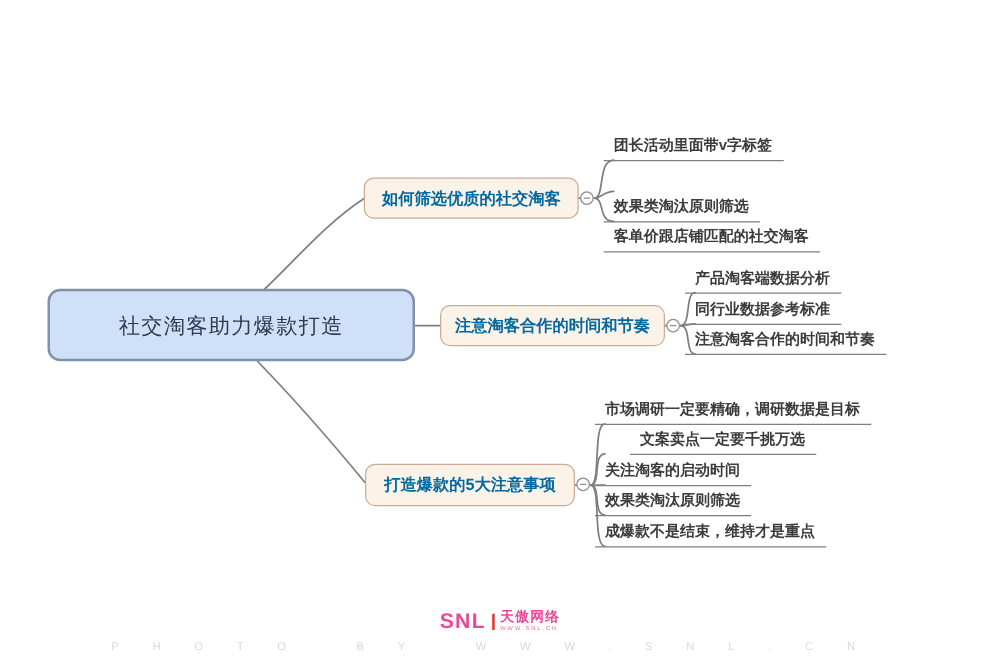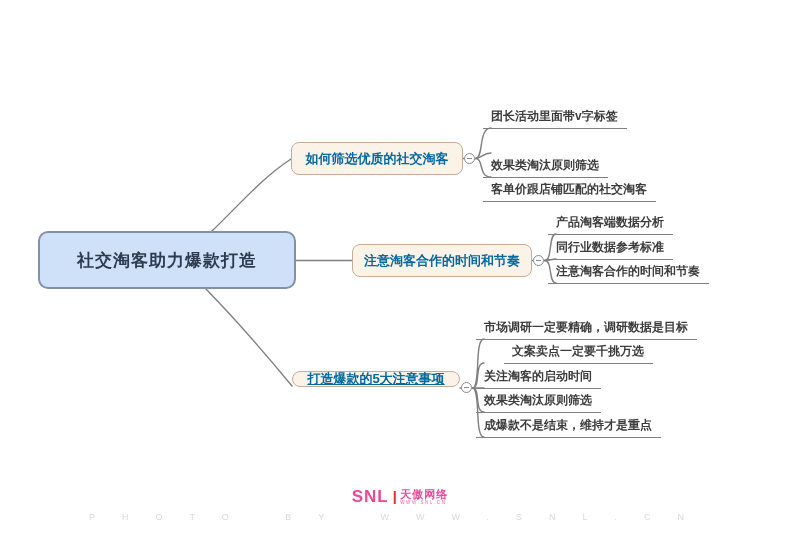--- a/index.html
+++ b/index.html
@@ -1,33 +1,33 @@
 <!DOCTYPE html>
 <html><head>
 <meta charset="utf-8">
 <style>
   html,body{margin:0;padding:0;background:#ffffff;}
   body{font-family:"Liberation Sans","DejaVu Sans",sans-serif;}
   .canvas{position:relative;width:800px;height:533px;background:#ffffff;overflow:hidden;}
   svg.connectors{position:absolute;left:0;top:0;width:800px;height:533px;}
 
   .central{
-    position:absolute;left:38px;top:231px;width:258px;height:58px;
+    position:absolute;left:38px;top:231px;width:294px;height:58px;
     background:#cee1f8;border:2px solid #8191a8;border-radius:10px;
     box-sizing:border-box;display:flex;align-items:center;justify-content:center;
-    font-size:17px;font-weight:bold;color:#2e3a4e;letter-spacing:1px;
+    font-size:17px;font-weight:normal;color:#2e3a4e;letter-spacing:1px;
   }
   .branch{
     position:absolute;height:33px;background:#fbf2e8;border:1.5px solid #c9ac96;
     border-radius:8px;box-sizing:border-box;display:flex;align-items:center;justify-content:center;
     font-size:13px;font-weight:bold;color:#0369a1;
   }
   .branch.b1{left:291px;top:142px;width:172px;}
   .branch.b2{left:352px;top:244px;width:180px;}
-  .branch.b3{left:292px;top:371px;width:168px;height:16px;text-decoration:underline;}
+  .branch.b3{left:292px;top:371px;width:168px;height:34px;}
 
   .collapse{
     position:absolute;width:11px;height:11px;border:1px solid #8c8c8c;border-radius:50%;
     background:#ffffff;box-sizing:border-box;display:flex;align-items:center;justify-content:center;
     cursor:pointer;
   }
   .collapse .bar{width:5px;height:1.5px;background:#8c8c8c;}
   .collapse.c1{left:464px;top:153px;}
   .collapse.c2{left:533px;top:255px;}
   .collapse.c3{left:461px;top:382px;}

